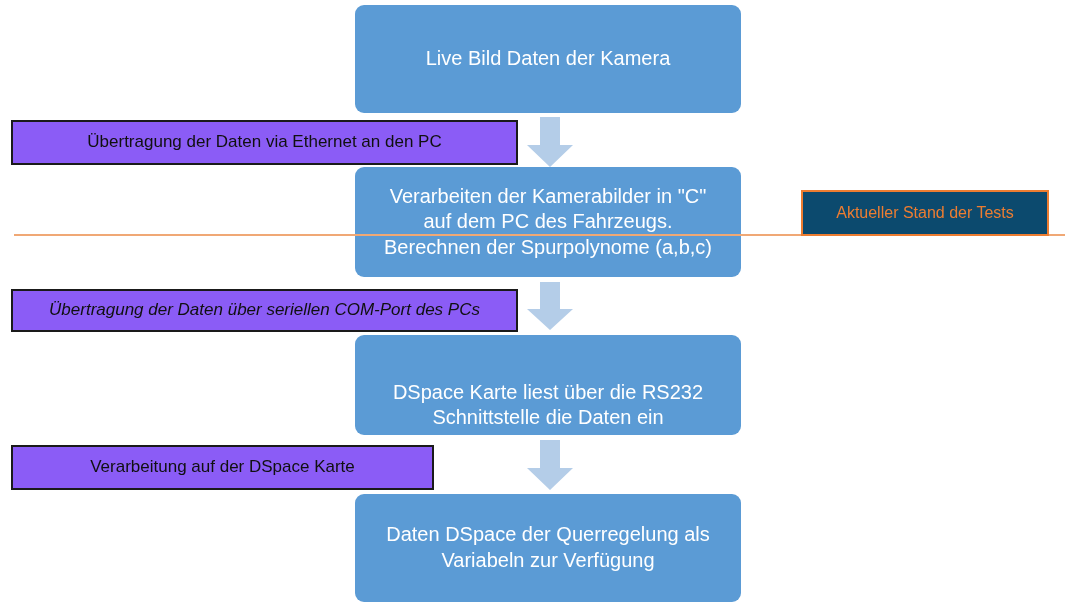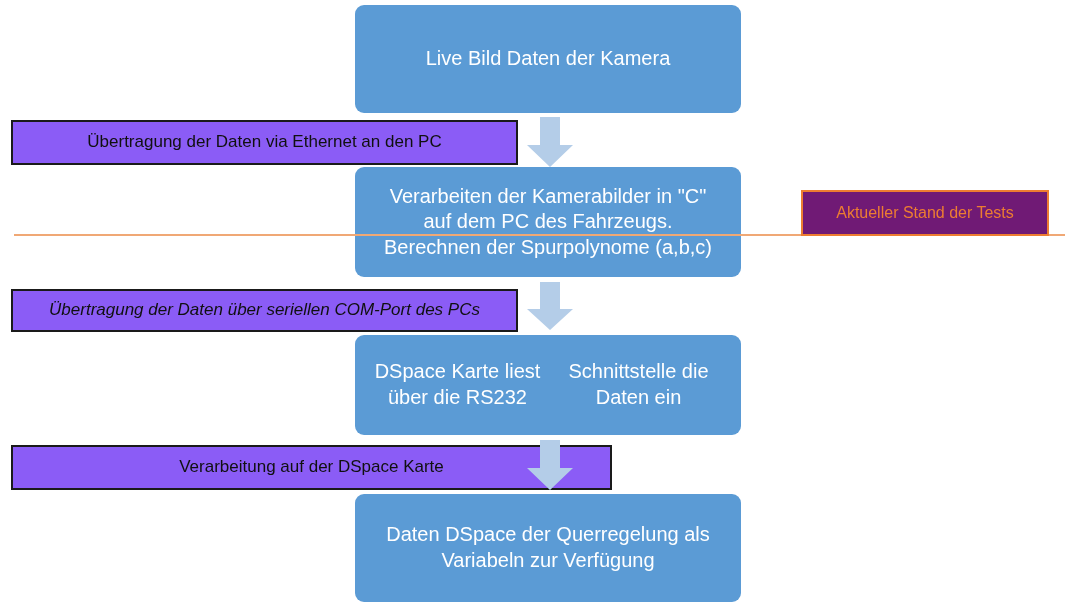--- a/index.html
+++ b/index.html
@@ -38,21 +38,21 @@
   .label-box {
     background: #8b5cf6;
     border: 2px solid #1a1a1a;
     color: #101010;
     font-size: 17px;
     line-height: 1.2;
     padding: 2px 10px;
   }
   
   .callout {
-    background: #701a75;
+    background: #0c4a6e;
     border: 2px solid #ed7d31;
     color: #ed7d31;
     font-size: 16px;
     line-height: 1.2;
     padding: 2px 10px;
   }
   
   .divider {
     position: absolute;
     background: #f0a875;
@@ -99,26 +99,26 @@
   <div class="node label-box" style="left:11px; top:289px; width:507px; height:43px;font-style:italic;">
     <span class="txt">Übertragung der Daten über seriellen COM-Port des PCs</span>
   </div>
 
   <div class="arrow" style="left:527px; top:282px; width:46px; height:48px;">
     <svg width="46" height="48" viewBox="0 0 46 48">
       <path d="M13,0 L33,0 L33,27 L46,27 L23,48 L0,27 L13,27 Z" fill="#b4cde8"></path>
     </svg>
   </div>
 
-  <div class="node proc" style="left:355px; top:335px; width:386px; height:100px; flex-direction:row; justify-content:space-between;">
+  <div class="node proc" style="left:355px; top:335px; width:386px; height:100px; flex-direction:column; justify-content:flex-end;">
     <span class="txt">DSpace Karte liest über die RS232</span>
     <span class="txt">Schnittstelle die Daten ein</span>
   </div>
 
-  <div class="node label-box" style="left:11px; top:445px; width:601px; height:45px;">
+  <div class="node label-box" style="left:11px; top:445px; width:423px; height:45px;">
     <span class="txt">Verarbeitung auf der DSpace Karte</span>
   </div>
 
   <div class="arrow" style="left:527px; top:440px; width:46px; height:50px;">
     <svg width="46" height="50" viewBox="0 0 46 50">
       <path d="M13,0 L33,0 L33,28 L46,28 L23,50 L0,28 L13,28 Z" fill="#b4cde8"></path>
     </svg>
   </div>
 
   <div class="node proc" style="left:355px; top:494px; width:386px; height:108px; flex-direction:column; justify-content:center;">

